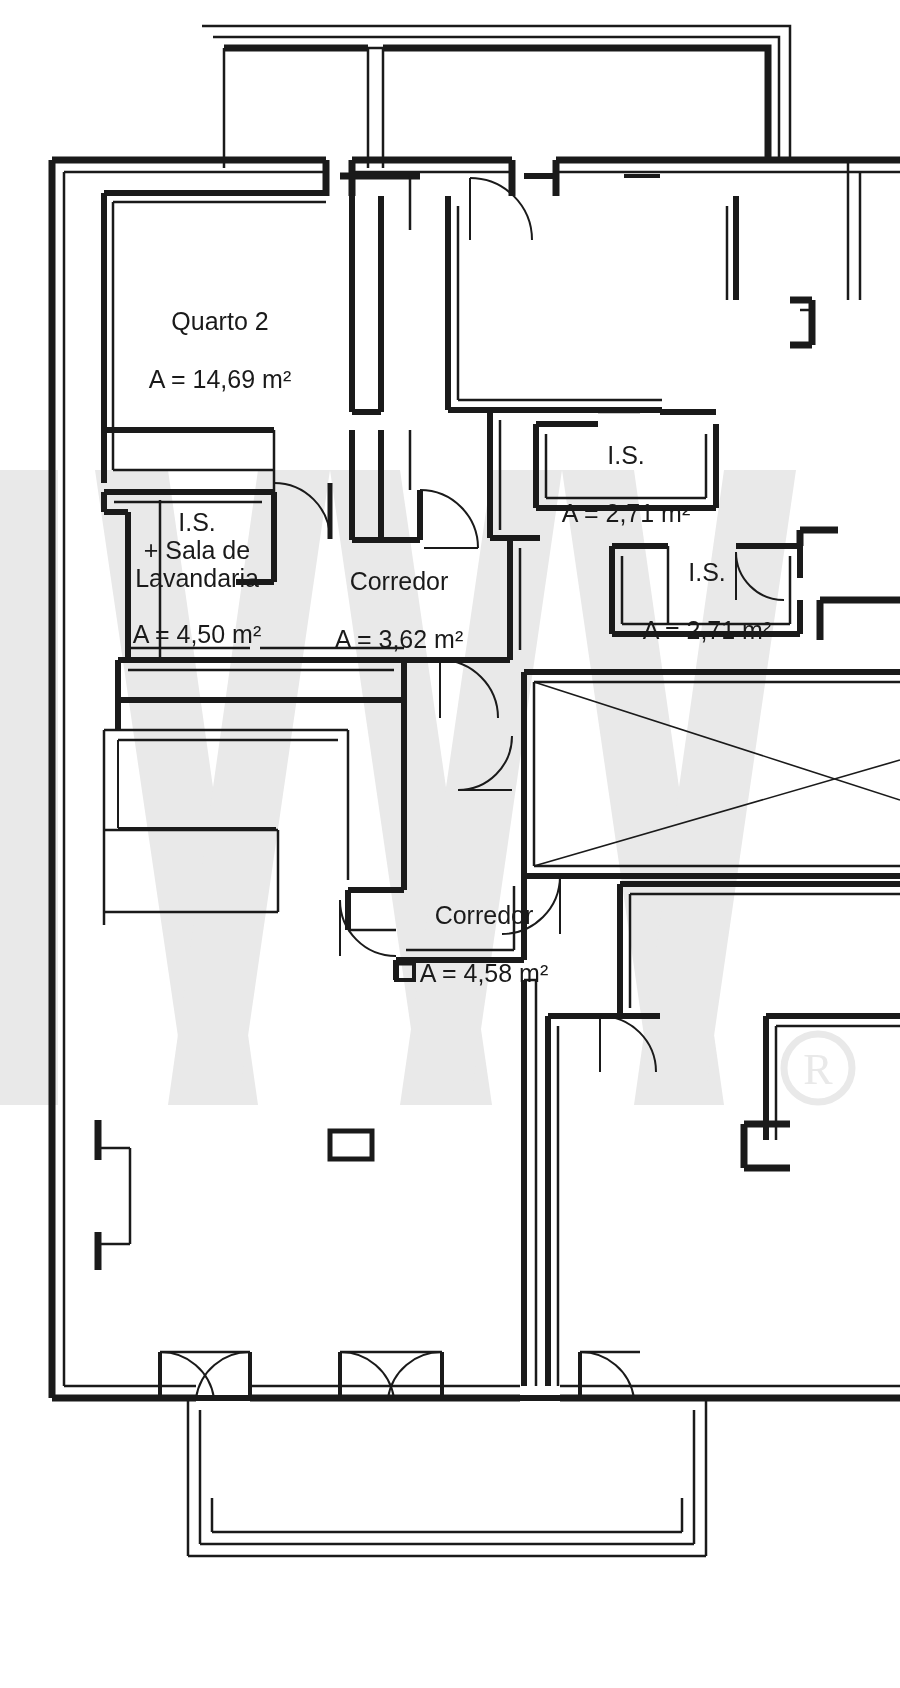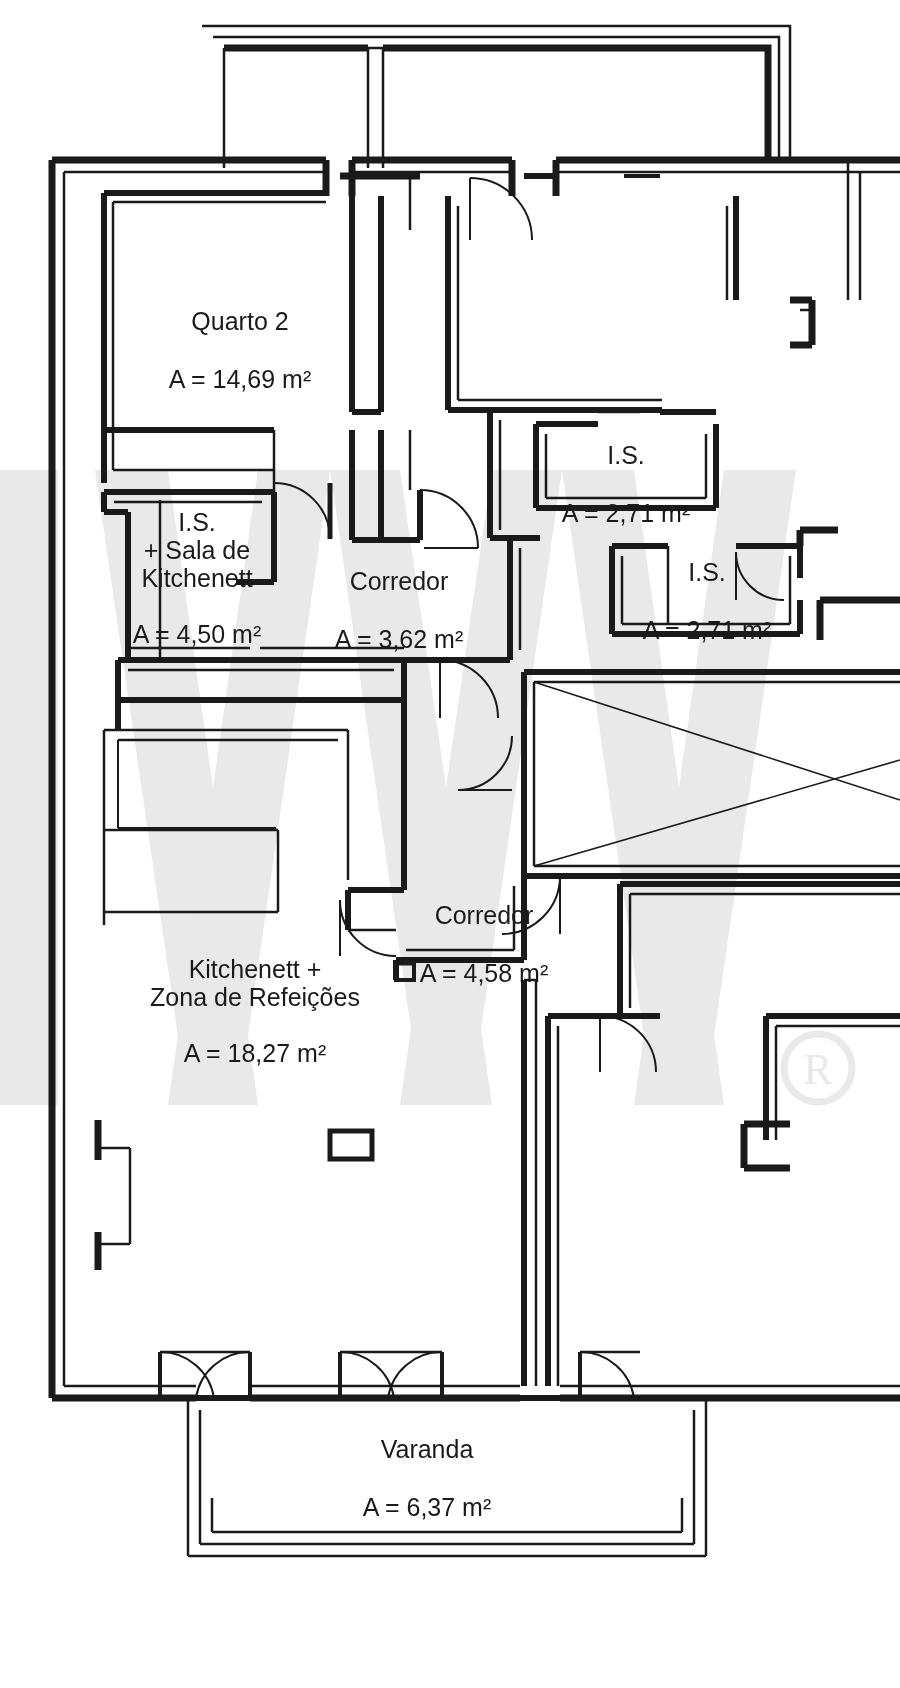--- a/index.html
+++ b/index.html
@@ -372,21 +372,21 @@
       </g>
 
       <g stroke-width="2.5">
         <path d="M848 160 V300"></path>
         <path d="M860 172 V300"></path>
       </g>
 
     </g>
   </svg>
 
-  <div class="label" style="left:240px;top:307px;transform:translateX(-50%);">
+  <div class="label" style="left:220px;top:307px;transform:translateX(-50%);">
     <span class="nm">Quarto 2</span>
     <span class="ar">A = 14,69 m²</span>
   </div>
 
 
   <div class="label" style="left:626px;top:441px;transform:translateX(-50%);">
     <span class="nm">I.S.</span>
     <span class="ar">A = 2,71 m²</span>
   </div>
 
@@ -400,31 +400,22 @@
     <span class="ar">A = 3,62 m²</span>
   </div>
 
   <div class="label" style="left:484px;top:901px;transform:translateX(-50%);">
     <span class="nm">Corredor</span>
     <span class="ar">A = 4,58 m²</span>
   </div>
 
 
 
-  <div class="label" style="left:427px;top:1435px;transform:translateX(-50%);">
-    <span class="nm">Varanda</span>
-    <span class="ar">A = 6,37 m²</span>
-  </div>
 
   <div class="label tight" style="left:197px;top:508px;transform:translateX(-50%);">
     <span class="nm">I.S.</span>
     <span class="nm">+ Sala de</span>
-    <span class="nm">Kitchenett</span>
+    <span class="nm">Lavandaria</span>
     <span class="ar">A = 4,50 m²</span>
   </div>
 
-  <div class="label tight" style="left:255px;top:955px;transform:translateX(-50%);">
-    <span class="nm">Kitchenett +</span>
-    <span class="nm">Zona de Refeições</span>
-    <span class="ar">A = 18,27 m²</span>
-  </div>
 
 </div>
 
 </body></html>

